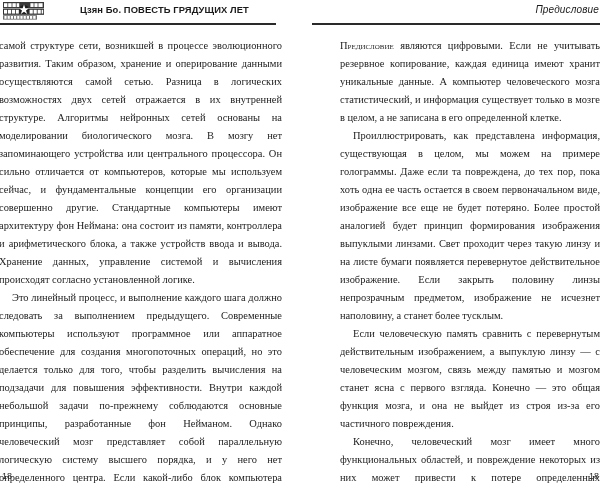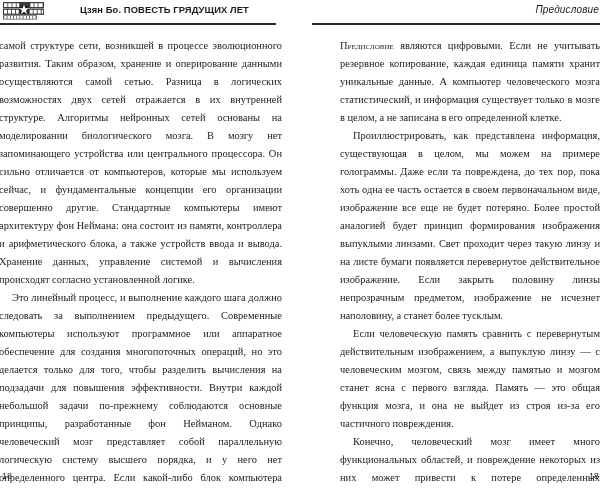--- a/index.html
+++ b/index.html
@@ -192,22 +192,22 @@
   <div class="gutter"></div>
 
   <div class="page page-right">
 
     <div class="runhead">
       <div class="runhead-text right-title">Предисловие</div>
       <div class="runhead-rule"></div>
     </div>
 
     <div class="column">
-      <p class="cont"><span class="smallcap">Предисловие</span><span> являются цифровыми. Если не учитывать резервное копирование, каждая единица памяти хранит уникальные данные. А компьютер человеческого мозга статистический, и информация существует только в мозге в целом, а не записана в его определенной клетке.</span></p>
+      <p class="cont"><span class="smallcap">Предисловие</span><span> являются цифровыми. Если не учитывать резервное копирование, каждая единица имеют хранит уникальные данные. А компьютер человеческого мозга статистический, и информация существует только в мозге в целом, а не записана в его определенной клетке.</span></p>
       <p>Проиллюстрировать, как представлена информация, существующая в целом, мы можем на примере голограммы. Даже если та повреждена, до тех пор, пока хоть одна ее часть остается в своем первоначальном виде, изображение все еще не будет потеряно. Более простой аналогией будет принцип формирования изображения выпуклыми линзами. Свет проходит через такую линзу и на листе бумаги появляется перевернутое действительное изображение. Если закрыть половину линзы непрозрачным предметом, изображение не исчезнет наполовину, а станет более тусклым.</p>
-      <p>Если человеческую память сравнить с перевернутым действительным изображением, а выпуклую линзу — с человеческим мозгом, связь между памятью и мозгом станет ясна с первого взгляда. Память — это общая функция мозга, и она не выйдет из строя из-за его частичного повреждения.</p>
+      <p>Если человеческую память сравнить с перевернутым действительным изображением, а выпуклую линзу — с человеческим мозгом, связь между памятью и мозгом станет ясна с первого взгляда. Конечно — это общая функция мозга, и она не выйдет из строя из-за его частичного повреждения.</p>
       <p>Конечно, человеческий мозг имеет много функциональных областей, и повреждение некоторых из них может привести к потере определенных способностей. Это вызвано тем, что в мозге происходит «разделение труда». Если продолжить описание в оптических терминах, то наш мозг состоит из множества выпуклых линз. Они показывают различные сцены из внешнего мира, которые вместе образуют всеобъемлющую память. Как получается, что частично поврежденная</p>
     </div>
 
     <div class="folio folio-right">18</div>
   </div>
 
 </div>
 
 </body></html>

